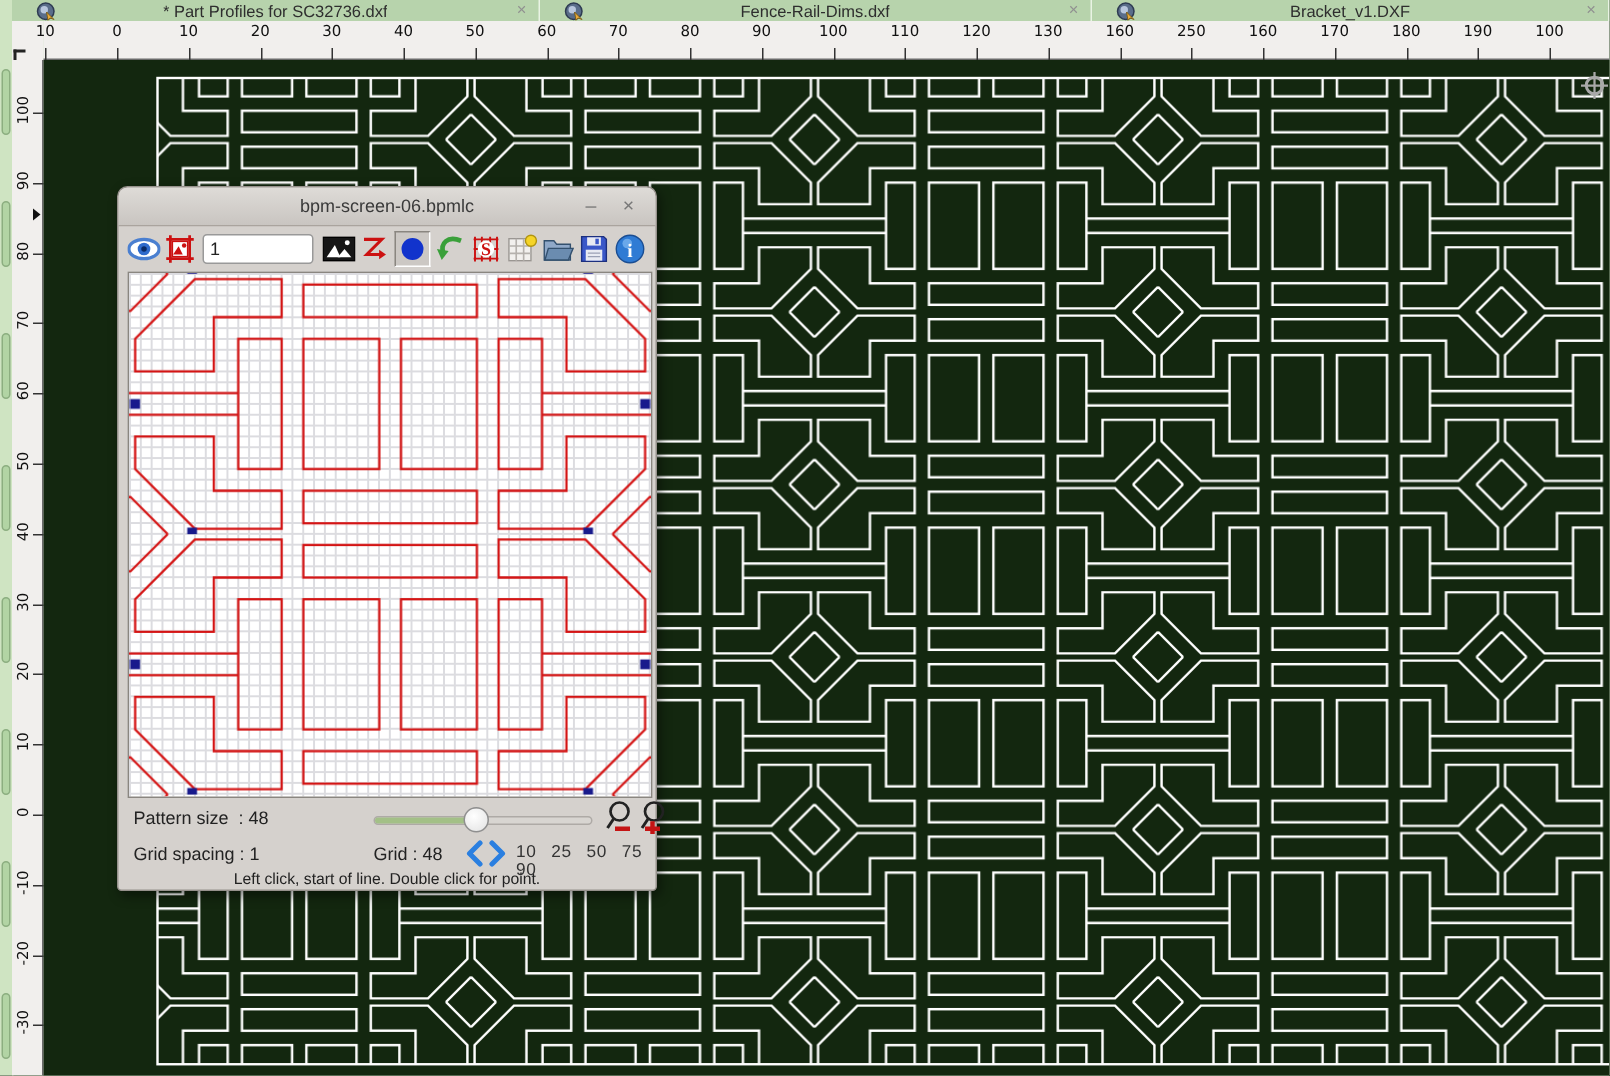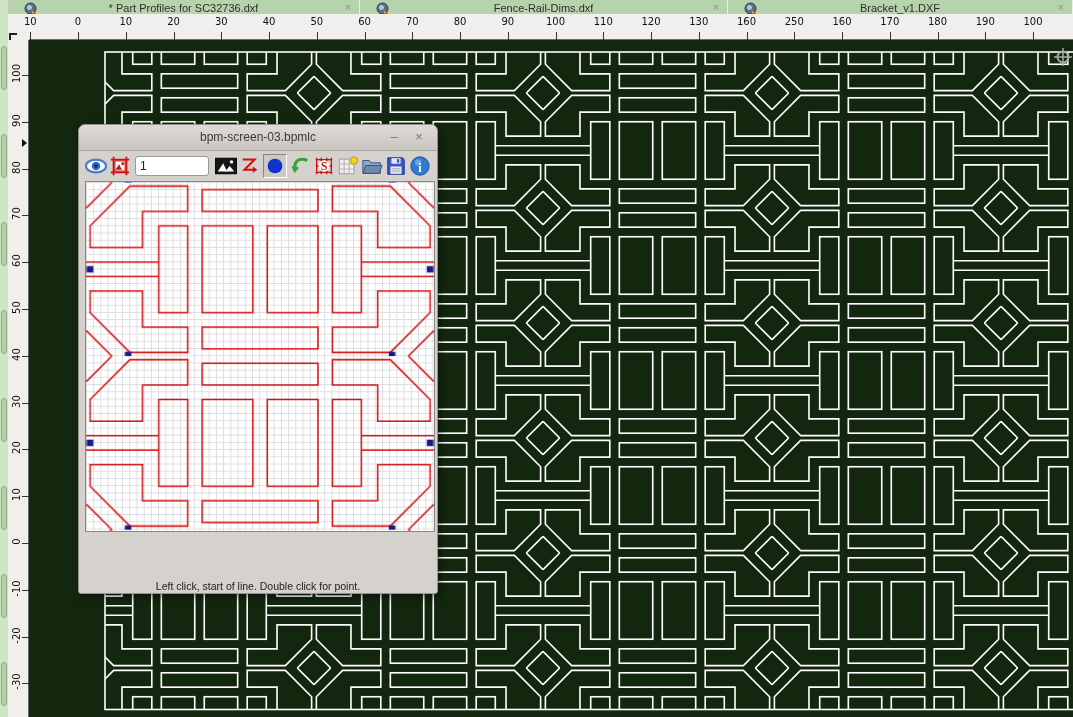--- a/index.html
+++ b/index.html
@@ -215,21 +215,21 @@
         <rect x="76" y="12" width="1000" height="657.5" fill="url(#tileWhite)" stroke="#fff" stroke-width="1.6"></rect>
       </svg>
     <svg id="compass-marker" viewBox="0 0 18 18">
       <circle cx="9" cy="9" r="5.5" fill="none" stroke="#a8a8a8" stroke-width="2"></circle>
       <path d="M9 0 V18 M0 9 H18" stroke="#a8a8a8" stroke-width="1.5"></path>
     </svg>
   </div>
 
   <div id="dialog">
     <div id="dlg-titlebar">
-      <div id="dlg-title">bpm-screen-03.bpmlc</div>
+      <div id="dlg-title">bpm-screen-06.bpmlc</div>
       <div id="dlg-min" class="dlg-btn">–</div>
       <div id="dlg-close" class="dlg-btn">×</div>
     </div>
     <div id="dlg-toolbar">
         <div class="tb-icon">
           <svg width="22" height="22" viewBox="0 0 24 24">
             <ellipse cx="12" cy="12" rx="11" ry="7" fill="#fff" stroke="#4a7fd0" stroke-width="2.4"></ellipse>
             <circle cx="12" cy="12" r="4.6" fill="#2f6bcc"></circle>
             <circle cx="12" cy="12" r="2" fill="#0a2a66"></circle>
           </svg>
@@ -331,16 +331,45 @@
                 <rect x="0.04999999999999999" y="11.55" width="0.9" height="0.9" fill="#181a8c" stroke="none"></rect>
                 <rect x="47.05" y="11.55" width="0.9" height="0.9" fill="#181a8c" stroke="none"></rect>
                 <rect x="5.3" y="23.400000000000002" width="0.9" height="0.9" fill="#181a8c" stroke="none"></rect>
                 <rect x="41.8" y="23.400000000000002" width="0.9" height="0.9" fill="#181a8c" stroke="none"></rect>
               </g>
             </pattern>
           </defs>
           <rect x="0" y="0" width="348" height="349" fill="url(#tileRed)"></rect>
         </svg>
     </div>
+    <div id="row1">
+      <span id="pattern-size-label">Pattern size  : 48</span>
+      <div id="slider-track">
+          <div id="slider-fill"></div>
+        </div>
+      <div id="slider-handle"></div>
+      <svg id="zoom-out-icon" class="mag" viewBox="0 0 21 23">
+        <circle cx="10" cy="8" r="6" fill="none" stroke="#222" stroke-width="1.8"></circle>
+        <line x1="6" y1="13" x2="2" y2="19" stroke="#222" stroke-width="2"></line>
+        <line x1="7" y1="19.5" x2="17" y2="19.5" stroke="#c41414" stroke-width="3"></line>
+      </svg>
+      <svg id="zoom-in-icon" class="mag" viewBox="0 0 21 23">
+        <circle cx="11" cy="8" r="6" fill="none" stroke="#222" stroke-width="1.8"></circle>
+        <line x1="7" y1="13" x2="3" y2="19" stroke="#222" stroke-width="2"></line>
+        <line x1="5" y1="19.5" x2="15" y2="19.5" stroke="#c41414" stroke-width="3"></line>
+        <line x1="10" y1="14.5" x2="10" y2="23" stroke="#c41414" stroke-width="3"></line>
+      </svg>
+    </div>
+    <div id="row2">
+      <span id="grid-spacing-label">Grid spacing : 1</span>
+      <span id="grid-label">Grid : 48</span>
+      <svg id="grid-prev" class="chev" viewBox="0 0 14 18">
+        <polyline points="11,2 4,9 11,16" fill="none" stroke="#2a7fe0" stroke-width="3.4" stroke-linecap="round" stroke-linejoin="round"></polyline>
+      </svg>
+      <svg id="grid-next" class="chev" viewBox="0 0 14 18">
+        <polyline points="3,2 10,9 3,16" fill="none" stroke="#2a7fe0" stroke-width="3.4" stroke-linecap="round" stroke-linejoin="round"></polyline>
+      </svg>
+      <span id="grid-options">10  25  50  75  90</span>
+    </div>
     <div id="status-line">Left click, start of line.  Double click for point.</div>
   </div>
 
 </div>
 
 </body></html>

